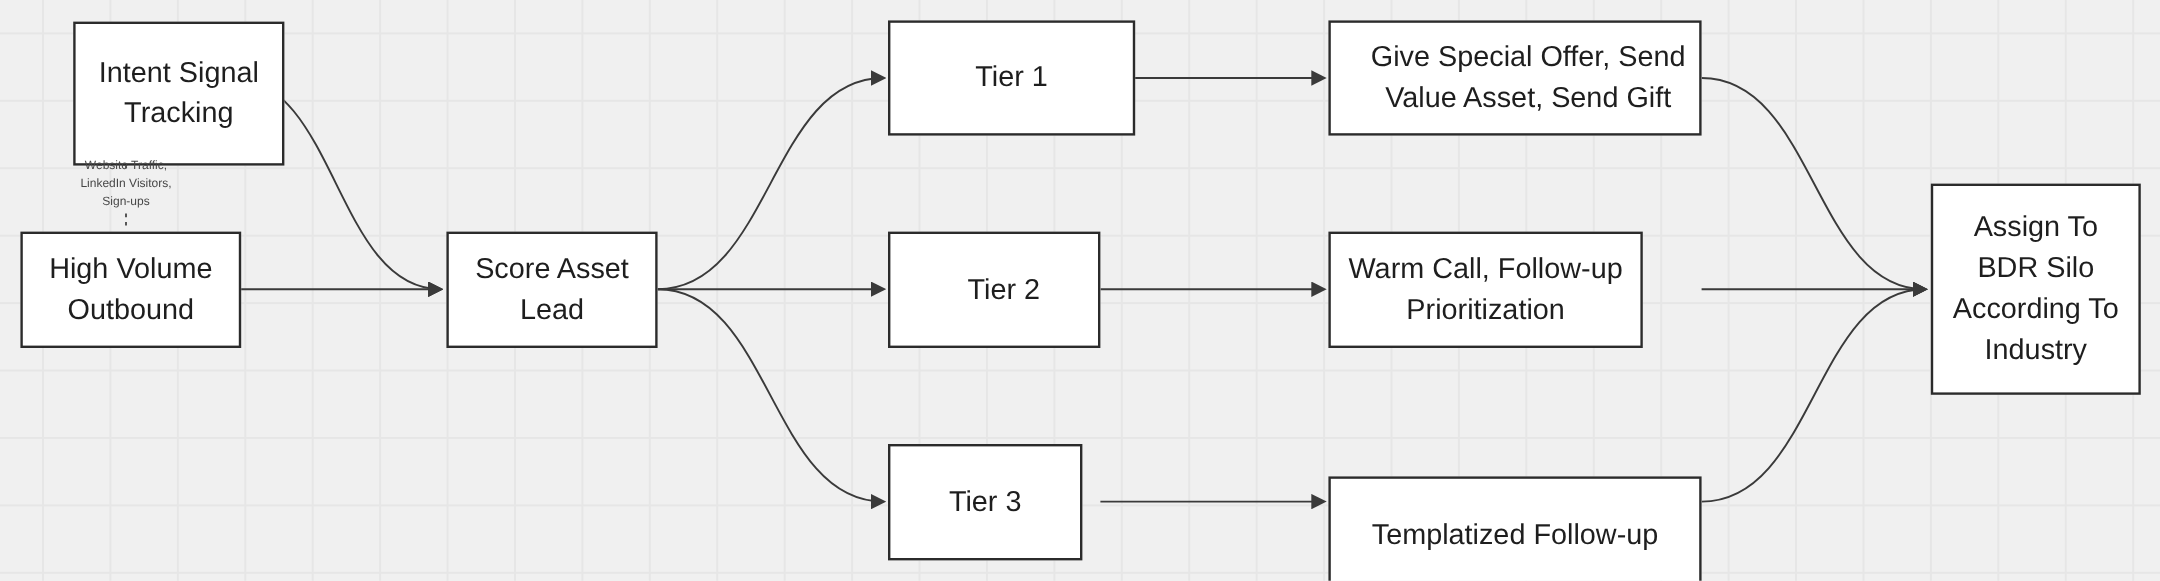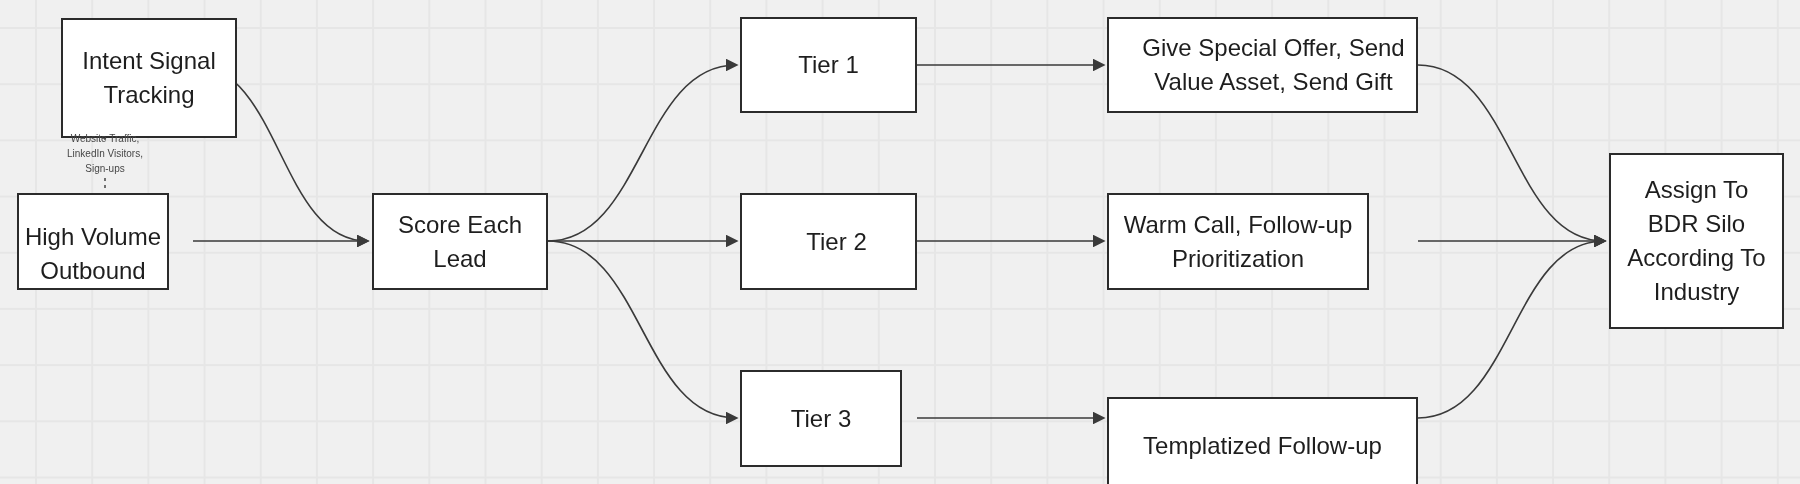--- a/index.html
+++ b/index.html
@@ -30,23 +30,23 @@
   .node{
     position:absolute;box-sizing:border-box;
     background:var(--node-fill);
     border:2px solid var(--node-border);
     display:flex;align-items:center;justify-content:center;
     text-align:center;color:var(--text-color);
     font-size:24px;line-height:34px;
   }
   .node-label{white-space:pre-line;}
   .n-intent {left:17px;  top:18px;  width:176px; height:120px;margin-left:44px;}
-  .n-hvo    {left:17px;  top:193px; width:152px; height:97px;align-items:flex-end;}
+  .n-hvo    {left:17px;  top:193px; width:184px; height:97px;}
   .n-score  {left:372px; top:193px; width:176px; height:97px;}
-  .n-tier1  {left:740px; top:17px;  width:177px; height:96px;}
+  .n-tier1  {left:740px; top:17px;  width:206px; height:96px;}
   .n-tier2  {left:740px; top:193px; width:177px; height:97px;padding-left:16px;}
   .n-tier3  {left:740px; top:370px; width:162px; height:97px;}
   .n-give   {left:1107px;top:17px;  width:311px; height:96px;padding-left:22px;}
   .n-warm   {left:1107px;top:193px; width:262px; height:97px;}
   .n-templ  {left:1107px;top:370px; width:311px; height:97px;margin-top:27px;}
   .n-assign {left:1609px;top:153px; width:175px; height:176px;}
   .edge-note{
     position:absolute;left:40px;top:131px;width:130px;
     text-align:center;font-size:10px;line-height:15px;
     color:var(--note-text-color);white-space:pre-line;
@@ -89,21 +89,21 @@
     <span class="node-label">Intent Signal
 Tracking</span>
   </div>
 
   <div class="node n-hvo">
     <span class="node-label">High Volume
 Outbound</span>
   </div>
 
   <div class="node n-score">
-    <span class="node-label">Score Each
+    <span class="node-label">Score Asset
 Lead</span>
   </div>
 
   <div class="node n-tier1">
     <span class="node-label">Tier 1</span>
   </div>
 
   <div class="node n-tier2">
     <span class="node-label">Tier 2</span>
   </div>

